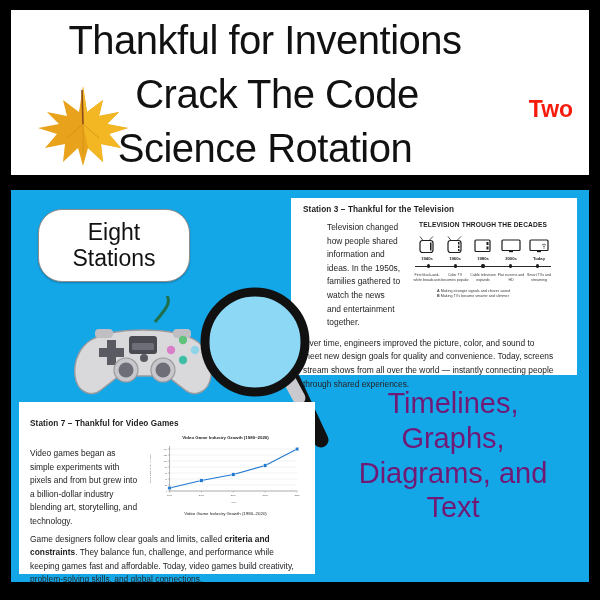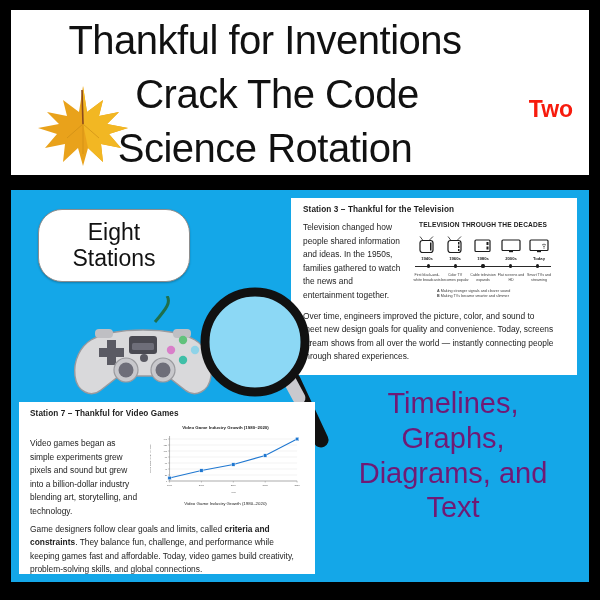--- a/index.html
+++ b/index.html
@@ -63,21 +63,21 @@
   
   .card3{
     position:absolute;left:280px;top:8px;width:286px;height:177px;
     background:#ffffff;
   }
   .card3 .pad{padding:7px 22px 6px 12px;}
   .st-head{
     font-size:8.2px;font-weight:bold;color:#1c1c1c;margin:0 0 7px 0;
     letter-spacing:.1px;
   }
-  .card3-body{display:flex;gap:10px;}
+  .card3-body{display:flex;gap:10px;margin-left:24px;}
   .c3-left{
     width:104px;font-size:8.4px;line-height:1.62;color:#232323;
   }
   .c3-right{flex:1;}
   .tl-title{
     text-align:center;font-size:6.6px;font-weight:bold;color:#1c1c1c;
     line-height:1.35;margin-bottom:6px;letter-spacing:.15px;
   }
   .tv-row{display:flex;justify-content:space-between;align-items:flex-end;padding:0 2px;}
   .tv-cell{width:28px;display:flex;flex-direction:column;align-items:center;}
@@ -94,21 +94,21 @@
   .note b{font-weight:bold;}
   .c3-foot{
     margin-top:7px;font-size:8.4px;line-height:1.62;color:#232323;
   }
 
   
   .card7{
     position:absolute;left:8px;top:212px;width:296px;height:172px;
     background:#ffffff;
   }
-  .card7 .pad{padding:7px 10px 6px 11px;}
+  .card7 .pad{padding:17px 10px 6px 11px;}
   .c7-body{display:flex;gap:4px;}
   .c7-left{width:112px;font-size:8.4px;line-height:1.62;color:#232323;padding-top:12px;}
   .c7-right{flex:1;}
   .chart-title{font-size:4.4px;font-weight:bold;color:#222;text-align:center;margin-bottom:2px;}
   .chart-box{position:relative;height:62px;margin:0 2px 0 0;}
   .chart-caption{font-size:4.4px;color:#222;text-align:center;margin-top:7px;}
   .c7-foot{margin-top:4px;font-size:8.4px;line-height:1.62;color:#232323;}
   .c7-foot b{font-weight:bold;}
 
   
@@ -291,21 +291,21 @@
       <line x1="100" y1="100" x2="128" y2="160" stroke="#111" stroke-width="15" stroke-linecap="round"></line>
       <line x1="92" y1="92" x2="106" y2="118" stroke="#C9C9CE" stroke-width="13" stroke-linecap="round"></line>
       <circle cx="62" cy="62" r="50" fill="#8CD8F5" stroke="#111" stroke-width="9"></circle>
       <circle cx="62" cy="62" r="45" fill="#8CD8F5" opacity=".9"></circle>
     </svg>
 
     <div class="card7">
       <div class="pad">
         <div class="st-head">Station 7 – Thankful for Video Games</div>
         <div class="c7-body">
-          <div class="c7-left">Video games began as simple experiments grew pixels and sound but grew into a billion-dollar industry blending art, storytelling, and technology.</div>
+          <div class="c7-left">Video games began as simple experiments with pixels and from but grew into a billion-dollar industry blending art, storytelling, and technology.</div>
           <div class="c7-right">
             <div class="chart-title">Video Game Industry Growth (1980–2020)</div>
             <div class="chart-box">
               <svg id="vg-chart" width="100%" height="62" viewBox="0 0 160 62" preserveAspectRatio="none">
                   <line x1="24" y1="49" x2="154" y2="49" stroke="#e2e2e2" stroke-width="0.4"></line>
                   <line x1="22.4" y1="49" x2="24" y2="49" stroke="#777" stroke-width="0.4"></line>
                   <text x="21.6" y="50.1" text-anchor="end" font-size="2.2" fill="#555" font-family="&quot;Liberation Sans&quot;, sans-serif">0</text>
                   <line x1="24" y1="43" x2="154" y2="43" stroke="#e2e2e2" stroke-width="0.4"></line>
                   <line x1="22.4" y1="43" x2="24" y2="43" stroke="#777" stroke-width="0.4"></line>
                   <text x="21.6" y="44.1" text-anchor="end" font-size="2.2" fill="#555" font-family="&quot;Liberation Sans&quot;, sans-serif">20</text>

